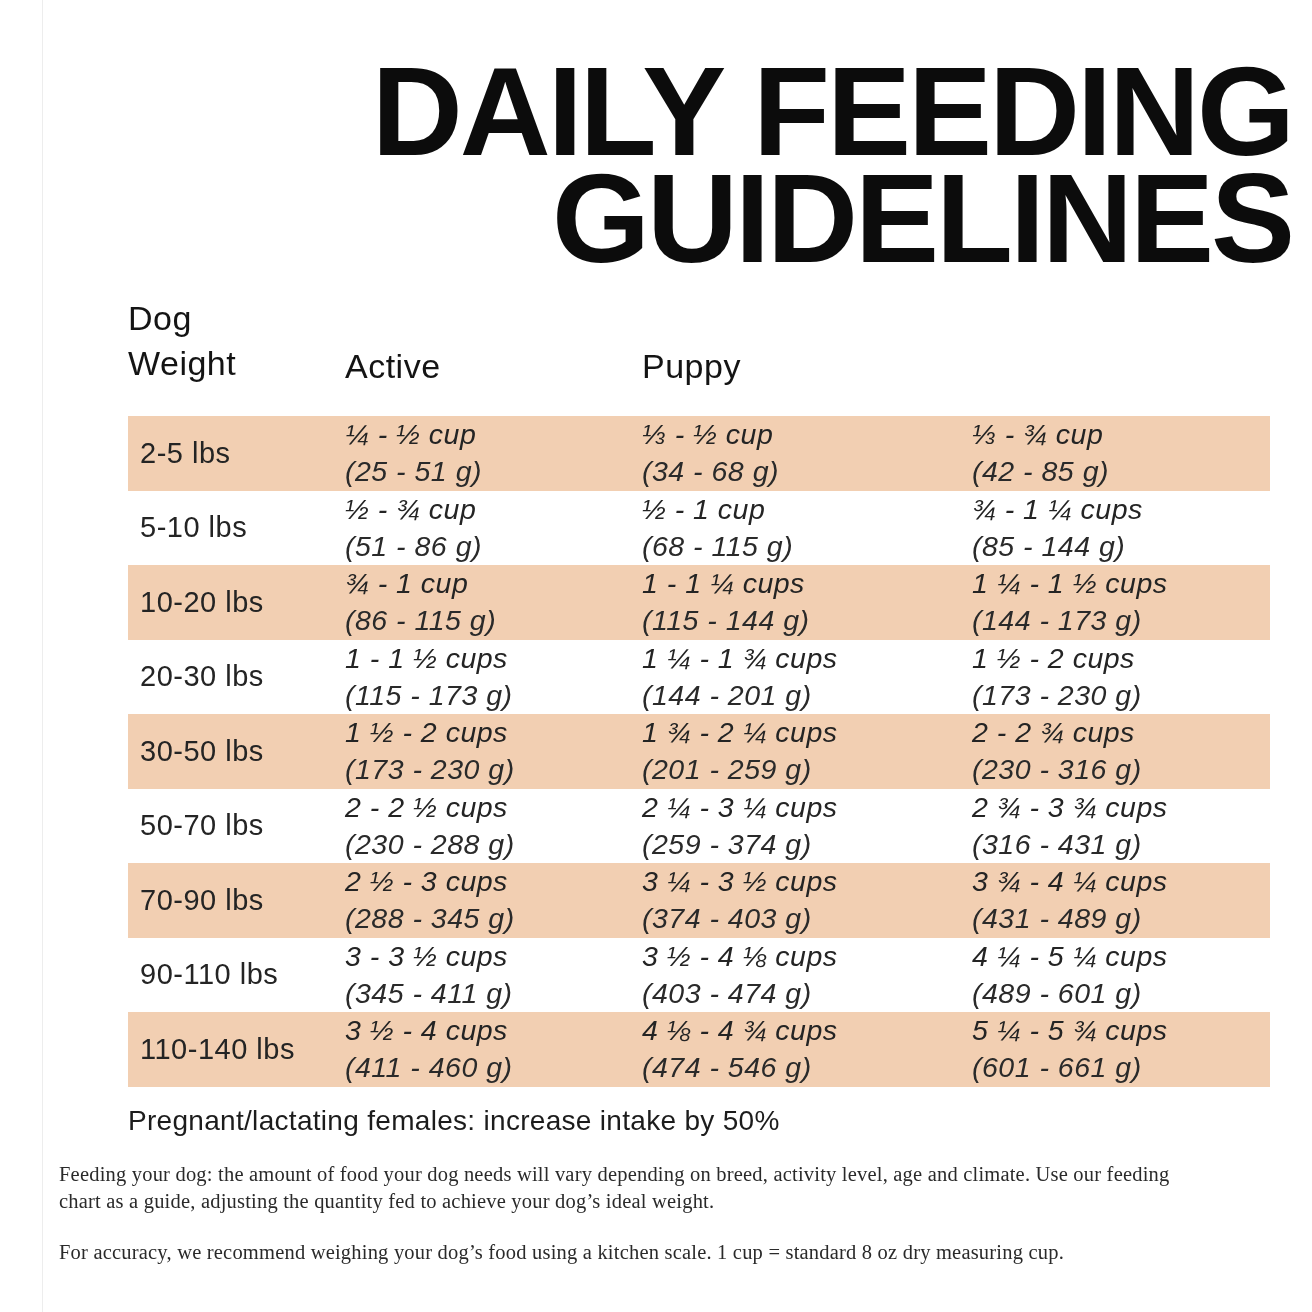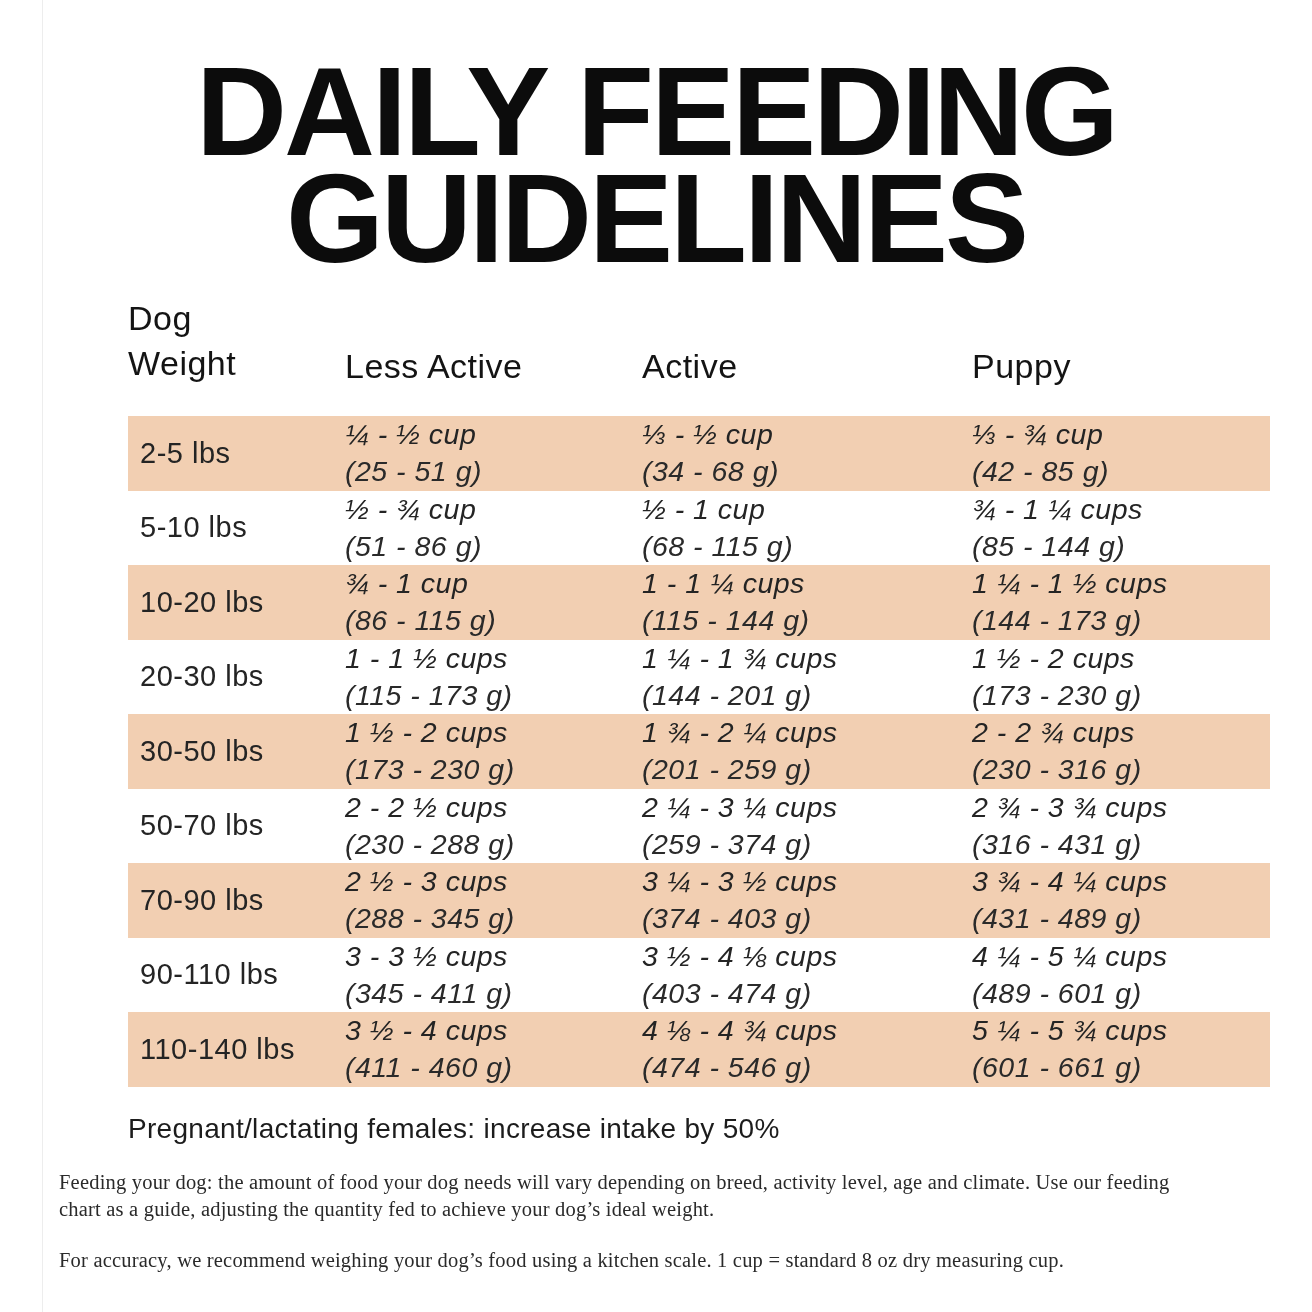--- a/index.html
+++ b/index.html
@@ -12,21 +12,21 @@
     overflow: hidden;
   }
   .card-edge {
     position: absolute;
     left: 42px; top: 0;
     width: 1px; height: 100%;
     background: #ededed;
   }
   .title {
     margin: 58px 20px 0;
-    text-align: center;
+    text-align: right;
     font-weight: bold;
     font-size: 126px;
     line-height: 107px;
     letter-spacing: -3px;
     color: #0c0c0c;
   }
   .thead {
     margin: 24px 42px 16px 128px;
     display: grid;
     grid-template-columns: 217px 297px 330px 298px;
@@ -59,21 +59,21 @@
     font-style: italic;
   }
   .grams {
     font-style: italic;
     font-size: 28.5px;
     line-height: 37px;
     letter-spacing: 0.5px;
     color: #2a2a2a;
   }
   .note-main {
-    margin: 26px 42px 0 128px;
+    margin: 18px 42px 0 128px;
     font-size: 28px;
     letter-spacing: 0.3px;
     color: #1c1c1c;
   }
   .note-small {
     margin: 24px 42px 0 59px;
     font-size: 20.5px;
     line-height: 27px;
     letter-spacing: 0.2px;
     color: #2a2a2a;
@@ -89,21 +89,20 @@
 <h1 class="title">
   <span>DAILY FEEDING</span><br>
   <span>GUIDELINES</span>
 </h1>
 
 <div class="thead">
   <div>
     <span class="hline">Dog</span>
     <span class="hline">Weight</span>
   </div>
-  <div>Less Active</div>
   <div>Active</div>
   <div>Puppy</div>
 </div>
 
 <div class="tbody">
 
   <div class="row shade">
     <div class="cell-weight">2-5 lbs</div>
     <div>
       <div class="cups">¼ - ½ cup</div>

